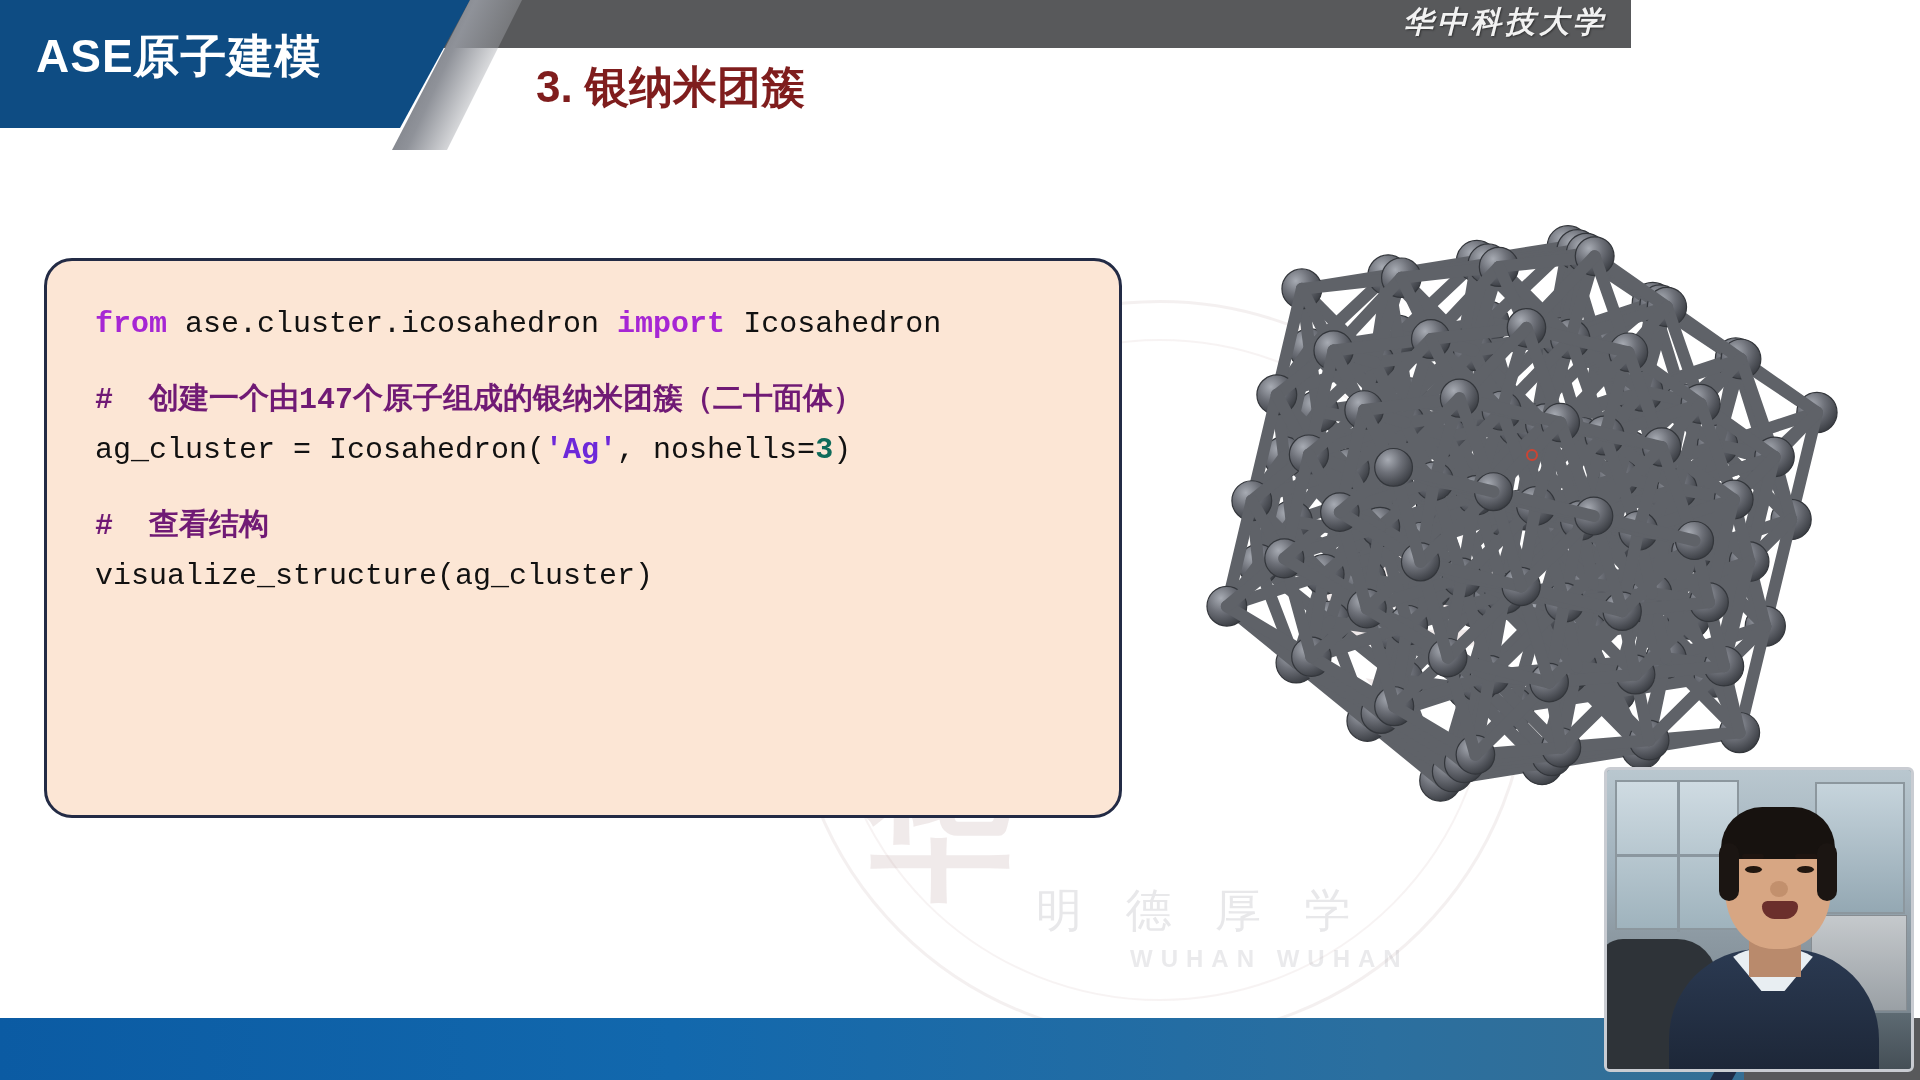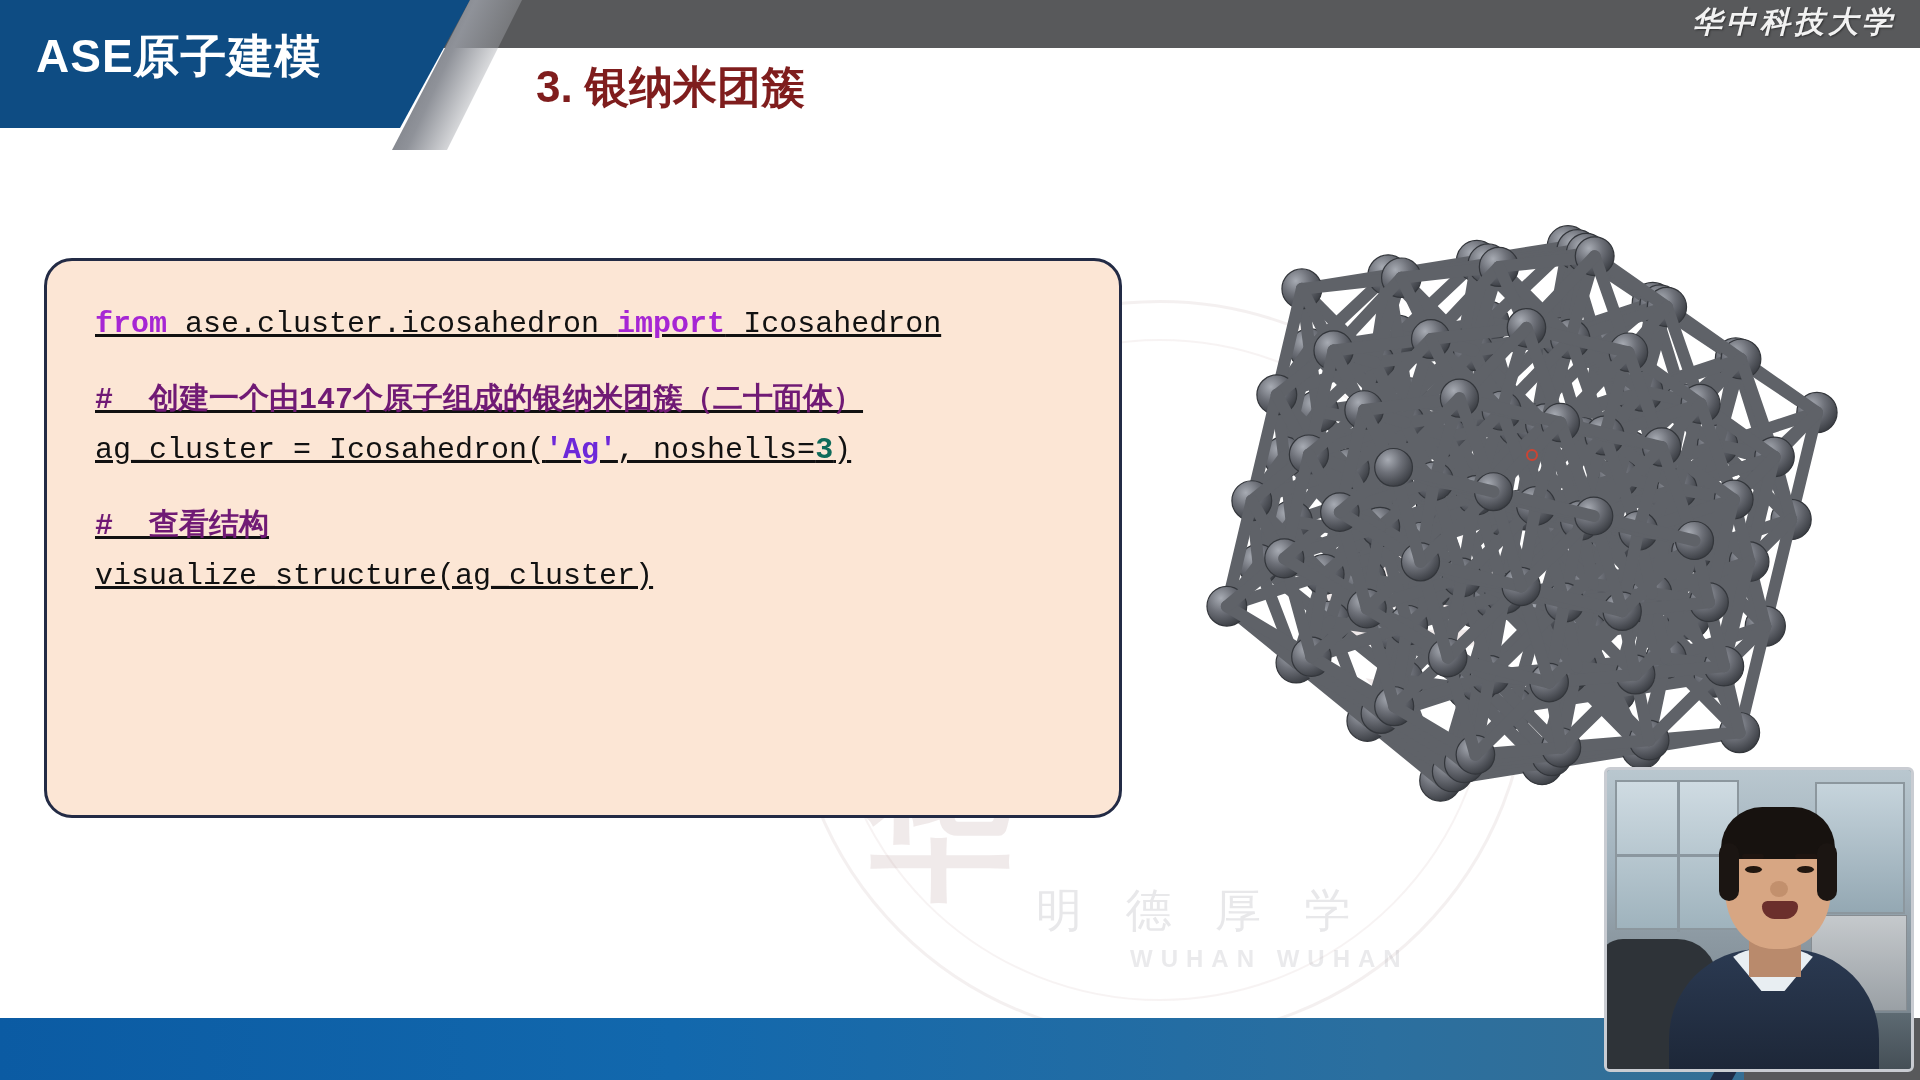--- a/index.html
+++ b/index.html
@@ -5,21 +5,21 @@
   * { margin:0; padding:0; box-sizing:border-box; }
   html,body{ width:1920px; height:1080px; overflow:hidden; }
   body{
     font-family:"Liberation Sans", sans-serif;
     background:#ffffff;
     position:relative;
   }
 
   
   .topbar{
-    position:absolute; left:0; top:0; width:1920px; height:48px;
+    position:absolute; left:0; top:0; width:1631px; height:48px;
     background:#58595b;
   }
   .univ-logo{
     position:absolute; right:24px; top:2px;
     font-family:"Liberation Serif", serif;
     font-size:30px; color:#f2f2f2;
     letter-spacing:4px;
     font-style:italic;
     font-weight:700;
     text-shadow:1px 1px 2px rgba(0,0,0,.45);
@@ -102,21 +102,21 @@
     line-height:50px;
     color:#111111;
     white-space:pre-wrap;
     word-break:break-word;
   }
   .code .kw      { color:#a626d4; font-weight:700; }
   .code .cmt     { color:#701a75; font-weight:700; }
   .code .str     { color:#6d28d9; font-weight:700; }
   .code .num     { color:#0f6b5a; font-weight:700; }
   .code .blank   { display:block; height:26px; }
-  .code-line{ display:block;text-decoration:underline; }
+  .code-line{ display:block; }
 
   
   .mol{
     position:absolute; left:1150px; top:200px; width:740px; height:640px;
   }
   .mol svg{ display:block; }
 
   
   .footer{
     position:absolute; left:0; bottom:0; width:1920px; height:62px;

